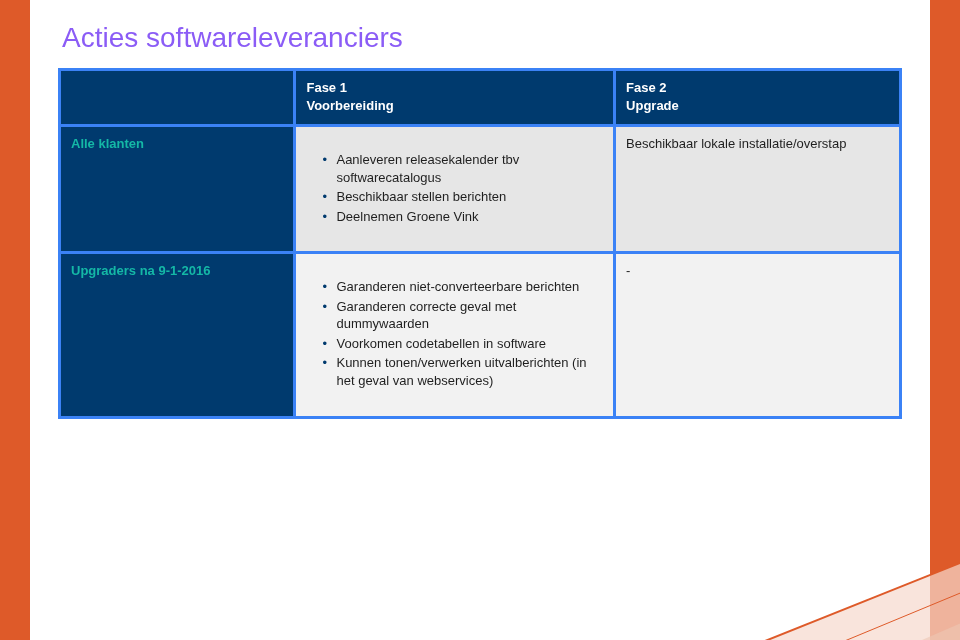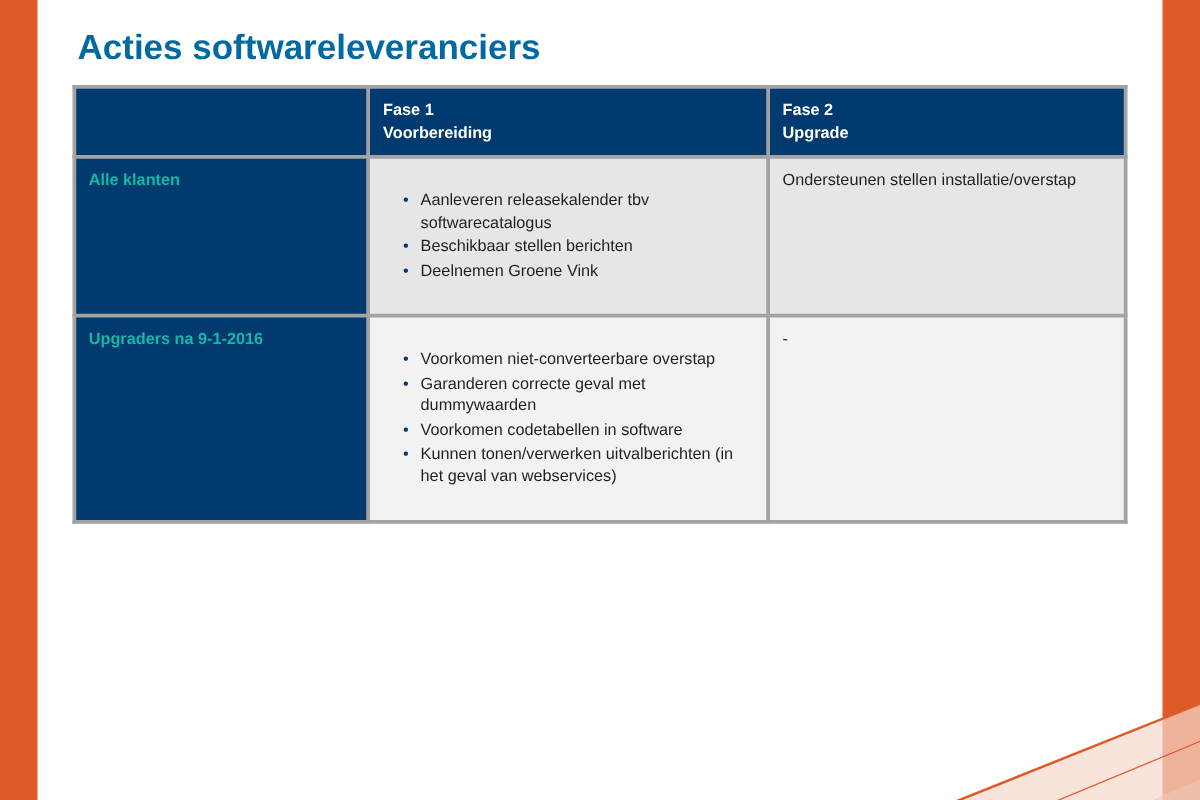--- a/index.html
+++ b/index.html
@@ -12,39 +12,39 @@
     overflow: hidden;
   }
   .page {
     background: #ffffff;
     width: 900px;
     margin: 0 auto;
     padding: 18px 28px 300px 28px;
     position: relative;
   }
   .title {
-    color: #0369a1;
+    color: #8b5cf6;
     font-size: 28px;
-    font-weight: 700;
+    font-weight: 400;
     margin: 4px 0 14px 4px;
   }
   table.grid {
     width: 100%;
     border-collapse: collapse;
     table-layout: fixed;
   }
   table.grid col.c0 { width: 28%; }
   table.grid col.c1 { width: 38%; }
   table.grid col.c2 { width: 34%; }
   td, th {
     vertical-align: top;
     padding: 8px 10px 10px 10px;
     font-size: 13px;
     line-height: 1.35;
-    border: 3px solid #a3a3a3;
+    border: 3px solid #3b82f6;
   }
   thead th {
     background: #003a6e;
     color: #ffffff;
     font-weight: 700;
     text-align: left;
   }
   tbody td.rowhead {
     background: #003a6e;
     color: #14b8a6;
@@ -99,27 +99,27 @@
     <tbody>
       <tr class="r0">
         <td class="rowhead">Alle klanten</td>
         <td class="cell">
           <ul class="bullets">
             <li>Aanleveren releasekalender tbv softwarecatalogus</li>
             <li>Beschikbaar stellen berichten</li>
             <li>Deelnemen Groene Vink</li>
           </ul>
         </td>
-        <td class="cell">Ondersteunen stellen installatie/overstap</td>
+        <td class="cell">Beschikbaar lokale installatie/overstap</td>
       </tr>
       <tr class="r1">
         <td class="rowhead">Upgraders na 9-1-2016</td>
         <td class="cell">
           <ul class="bullets">
-            <li>Voorkomen niet-converteerbare overstap</li>
+            <li>Garanderen niet-converteerbare berichten</li>
             <li>Garanderen correcte geval met dummywaarden</li>
             <li>Voorkomen codetabellen in software</li>
             <li>Kunnen tonen/verwerken uitvalberichten (in het geval van webservices)</li>
           </ul>
         </td>
         <td class="cell">-</td>
       </tr>
     </tbody>
   </table>
 

